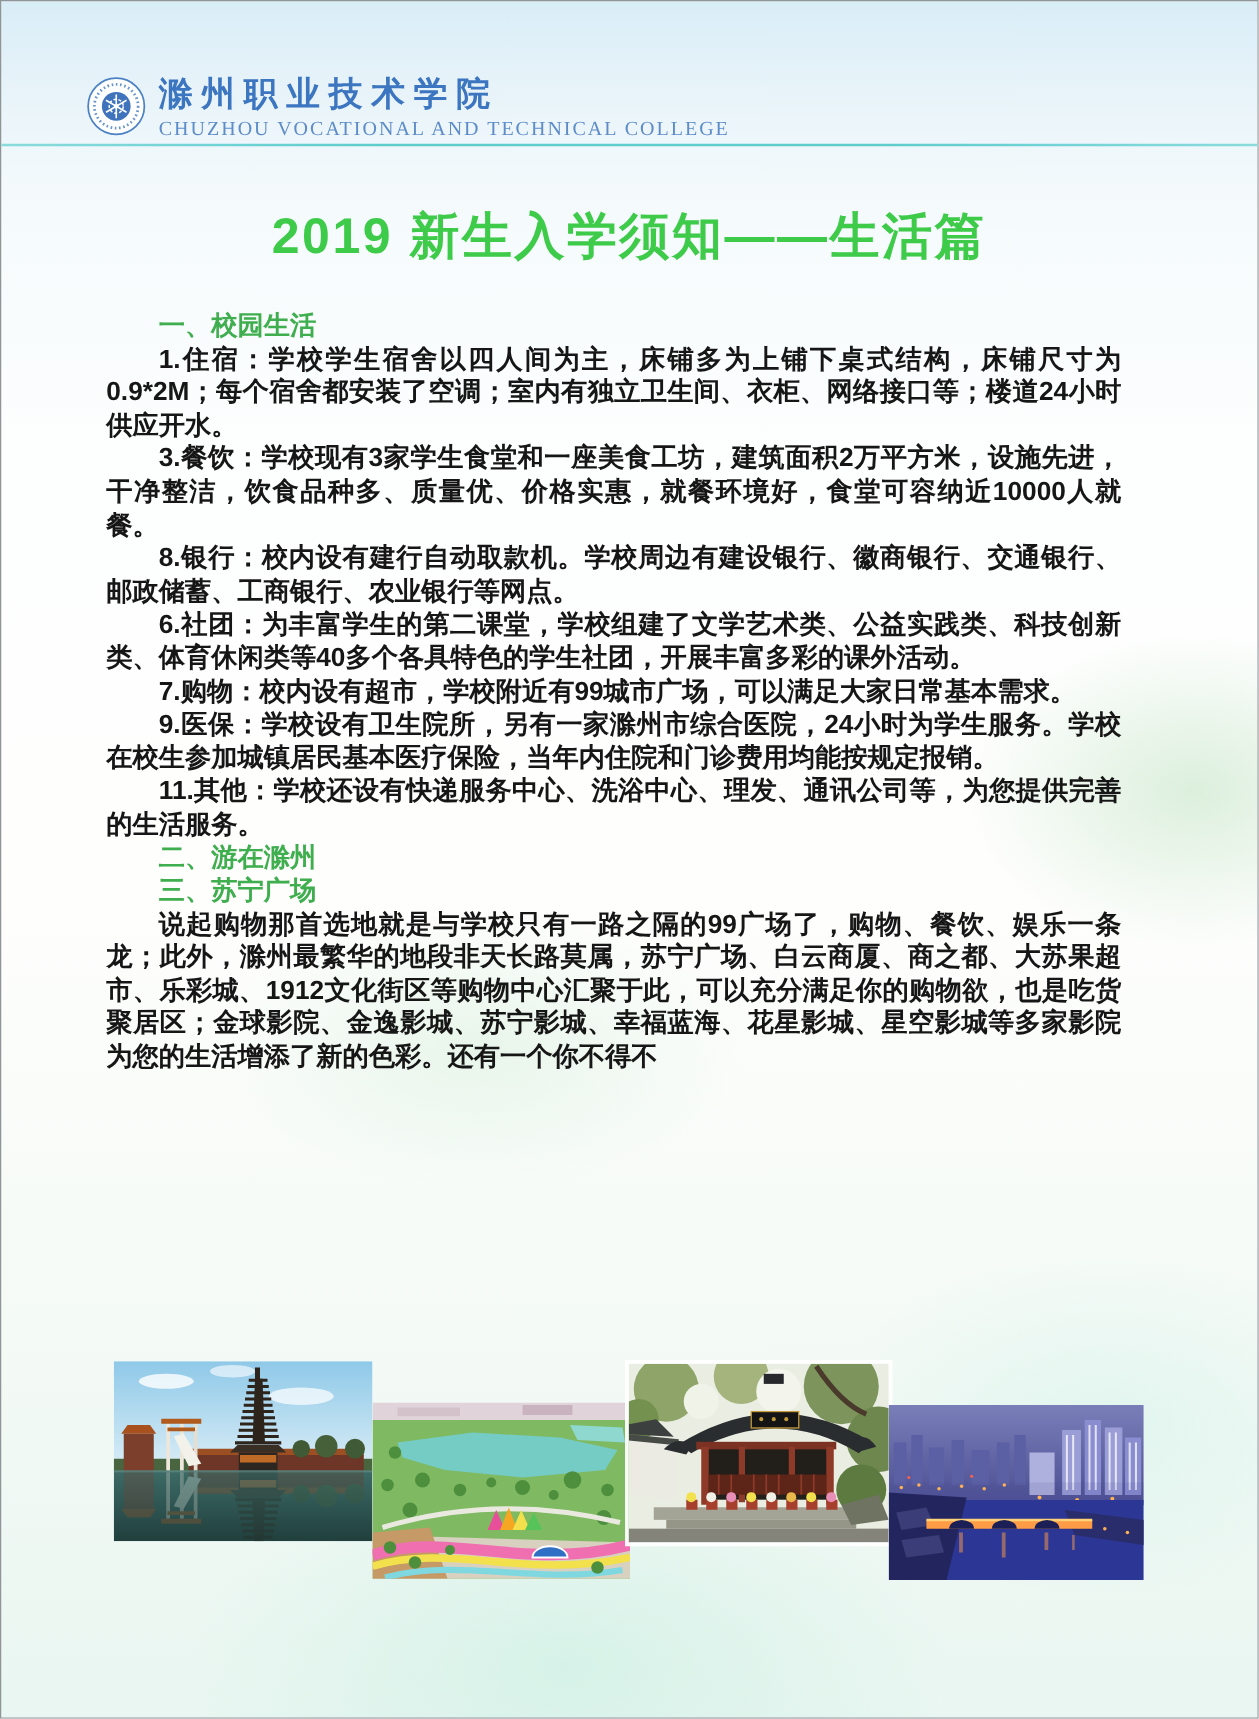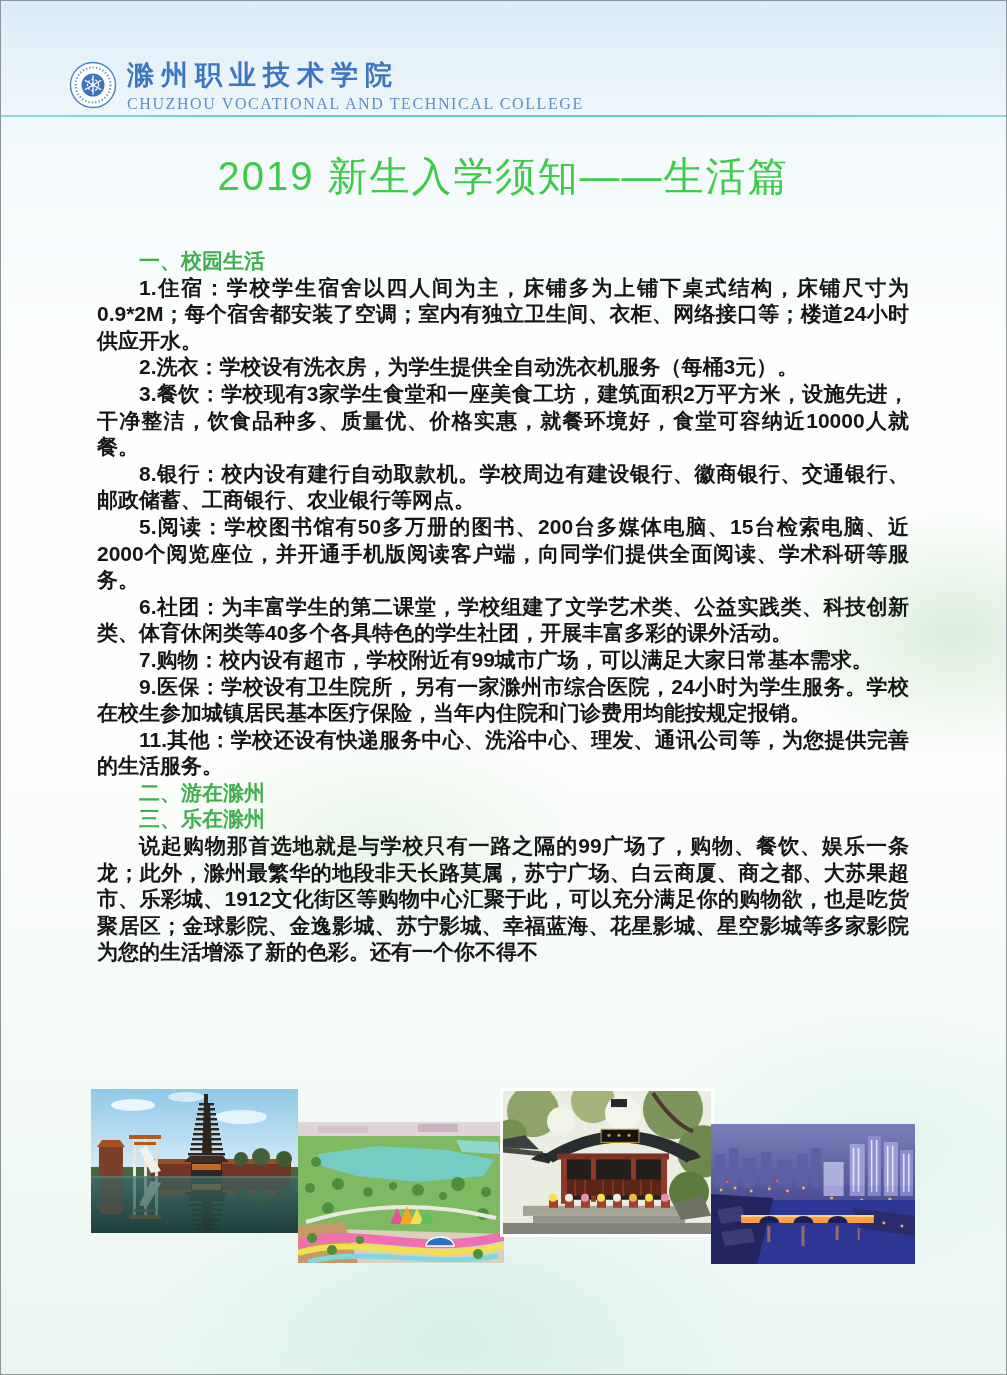--- a/index.html
+++ b/index.html
@@ -14,24 +14,24 @@
       linear-gradient(180deg,#d9edf7 0%,#e7f3f9 5%,#f4fafc 11%,#fdfefe 26%,#fefefd 52%,#f4faf6 78%,#e9f6f1 100%);
   }
   
   .header{position:absolute;left:68px;top:58px;height:52px;display:flex;align-items:center;}
   .seal{width:48px;height:48px;flex:0 0 auto;}
   .names{margin-left:10px;}
   .zh{font-family:Liberation Sans, sans-serif;font-size:27px;font-weight:bold;color:#3c76c0;letter-spacing:7px;white-space:nowrap;}
   .en{font-family:"Liberation Serif","DejaVu Serif",serif;font-size:16px;color:#5d8cc9;letter-spacing:1.6px;margin-top:2px;white-space:nowrap;}
   .divider{position:absolute;left:0;top:114px;width:100%;height:2px;background:linear-gradient(90deg,#8adbdc,#5fccce 30%,#5fccce 70%,#8adbdc);}
   
-  .title{position:absolute;left:0;top:148px;width:100%;margin:0;text-align:center;
-    font-size:40px;font-weight:normal;color:#3ecb49;letter-spacing:2px;}
+  .title{position:absolute;left:0;top:160px;width:100%;margin:0;text-align:center;
+    font-size:40px;font-weight:bold;color:#3ecb49;letter-spacing:2px;}
   
-  .content{position:absolute;left:96px;top:247px;width:812px;color:#161616;
+  .content{position:absolute;left:84px;top:247px;width:812px;color:#161616;
     font-size:21px;line-height:26.6px;font-weight:600;text-align:justify;}
   .content p{margin:0;text-indent:2em;}
   .content p.h{color:#3fae4e;font-weight:bold;}
   
   .photo{position:absolute;margin:0;}
   .photo svg{display:block;width:100%;height:100%;}
   .ph1{left:90px;top:1088px;width:207px;height:144px;}
   .ph2{left:297px;top:1121px;width:206px;height:141px;}
   .ph3{left:502px;top:1090px;width:208px;height:143px;outline:3px solid rgba(255,255,255,.95);}
   .ph4{left:710px;top:1123px;width:204px;height:140px;}
@@ -60,32 +60,30 @@
     </div>
   </div>
 
   <div class="divider"></div>
 
   <h1 class="title">2019 新生入学须知——生活篇</h1>
 
   <div class="content">
     <p class="h">一、校园生活</p>
     <p>1.住宿：学校学生宿舍以四人间为主，床铺多为上铺下桌式结构，床铺尺寸为0.9*2M；每个宿舍都安装了空调；室内有独立卫生间、衣柜、网络接口等；楼道24小时供应开水。</p>
-    <p>2.洗衣：学校设有洗衣房，为学生提供全自动洗衣机服务（每桶3元）。</p>
     <p>3.餐饮：学校现有3家学生食堂和一座美食工坊，建筑面积2万平方米，设施先进，干净整洁，饮食品种多、质量优、价格实惠，就餐环境好，食堂可容纳近10000人就餐。</p>
     <p>8.银行：校内设有建行自动取款机。学校周边有建设银行、徽商银行、交通银行、邮政储蓄、工商银行、农业银行等网点。</p>
-    <p>5.阅读：学校图书馆有50多万册的图书、200台多媒体电脑、15台检索电脑、近2000个阅览座位，并开通手机版阅读客户端，向同学们提供全面阅读、学术科研等服务。</p>
     <p>6.社团：为丰富学生的第二课堂，学校组建了文学艺术类、公益实践类、科技创新类、体育休闲类等40多个各具特色的学生社团，开展丰富多彩的课外活动。</p>
     <p>7.购物：校内设有超市，学校附近有99城市广场，可以满足大家日常基本需求。</p>
     <p>9.医保：学校设有卫生院所，另有一家滁州市综合医院，24小时为学生服务。学校在校生参加城镇居民基本医疗保险，当年内住院和门诊费用均能按规定报销。</p>
     <p>11.其他：学校还设有快递服务中心、洗浴中心、理发、通讯公司等，为您提供完善的生活服务。</p>
 
     <p class="h">二、游在滁州</p>
 
-    <p class="h">三、乐在滁州</p>
+    <p class="h">三、苏宁广场</p>
     <p>说起购物那首选地就是与学校只有一路之隔的99广场了，购物、餐饮、娱乐一条龙；此外，滁州最繁华的地段非天长路莫属，苏宁广场、白云商厦、商之都、大苏果超市、乐彩城、1912文化街区等购物中心汇聚于此，可以充分满足你的购物欲，也是吃货聚居区；金球影院、金逸影城、苏宁影城、幸福蓝海、花星影城、星空影城等多家影院为您的生活增添了新的色彩。还有一个你不得不</p>
   </div>
 
   <figure class="photo ph1">
     <svg viewBox="0 0 207 144" preserveAspectRatio="none">
       <defs>
         <linearGradient id="sky1" x1="0" y1="0" x2="0" y2="1">
           <stop offset="0" stop-color="#8fc9e8"></stop>
             <stop offset="1" stop-color="#dceef7"></stop>
         </linearGradient>

